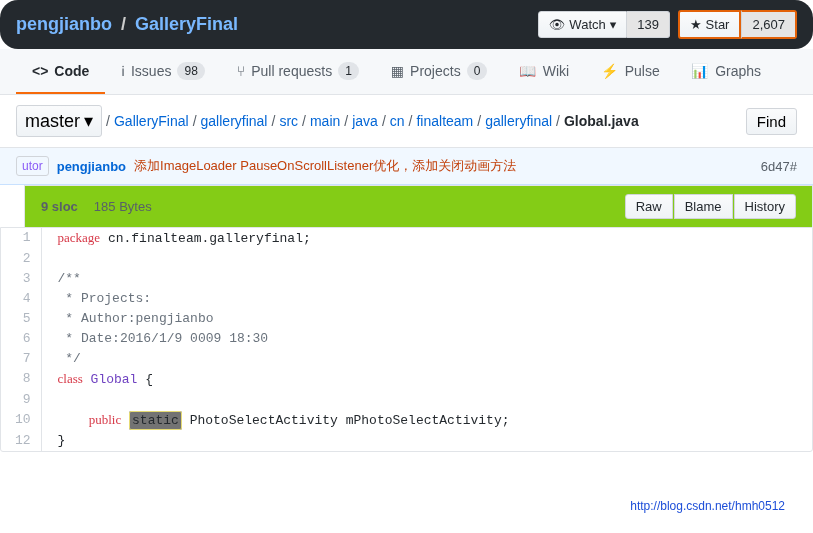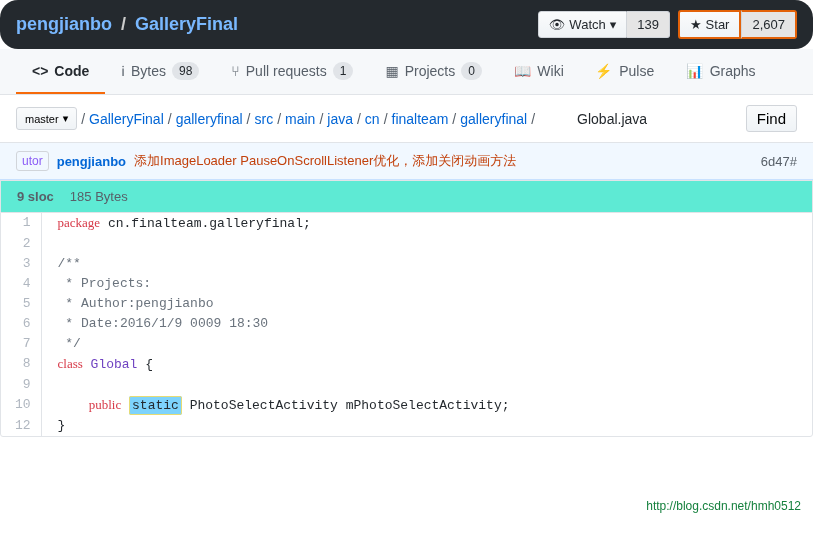--- a/index.html
+++ b/index.html
@@ -23,52 +23,52 @@
     
     .nav-tabs { border-bottom: 1px solid #e1e4e8; padding: 0 16px; display: flex; gap: 0; background: #f6f8fa; }
     .nav-tab { padding: 12px 16px; font-size: 14px; color: #586069; cursor: pointer; border-bottom: 2px solid transparent; display: flex; align-items: center; gap: 6px; white-space: nowrap; text-decoration: none; }
     .nav-tab.active { border-bottom: 2px solid #f66a0a; color: #24292e; font-weight: 600; }
     .badge { background: #e1e4e8; border-radius: 10px; padding: 2px 7px; font-size: 12px; color: #24292e; }
 
     
     .breadcrumb-bar { padding: 10px 16px; display: flex; align-items: center; gap: 4px; font-size: 14px; border-bottom: 1px solid #e1e4e8; background: #fff; }
     .breadcrumb-bar a { color: #0366d6; text-decoration: none; }
     .breadcrumb-bar .sep { color: #586069; }
-    .breadcrumb-bar .current { font-weight: 400; margin-left: 38px; }
-    .branch-btn { display: inline-flex; align-items: center; gap: 4px; padding: 4px 8px; border: 1px solid #d1d5da; border-radius: 3px; background: linear-gradient(#fafbfc, #eff3f6); font-size: 11px; cursor: pointer; }
+    .breadcrumb-bar .current { font-weight: 700; }
+    .branch-btn { display: inline-flex; align-items: center; gap: 4px; padding: 4px 8px; border: 1px solid #d1d5da; border-radius: 3px; background: linear-gradient(#fafbfc, #eff3f6); font-size: 18px; cursor: pointer; }
     .find-btn { margin-left: auto; padding: 4px 10px; border: 1px solid #d1d5da; border-radius: 3px; background: linear-gradient(#fafbfc, #eff3f6); font-size: 15px; cursor: pointer; }
 
     
     .commit-bar { padding: 8px 16px; background: #f1f8ff; border-bottom: 1px solid #c8e1ff; display: flex; align-items: center; gap: 8px; font-size: 13px; }
     .commit-author { color: #0366d6; font-weight: 600; }
     .commit-message { color: #c2410c; flex: 1; }
     .commit-hash { color: #586069; margin-left: auto; }
     .contributor-label { font-size: 12px; color: #8b5cf6; padding: 2px 5px; border: 1px solid #d1d5da; border-radius: 3px; }
 
     
-    .file-meta { display: flex; align-items: center; padding: 8px 16px; background: #5eead4; border: 1px solid #e1e4e8; border-bottom: none; font-size: 13px; color: #586069; }
+    .file-meta { display: flex; align-items: center; padding: 8px 16px; background: #84cc16; border: 1px solid #e1e4e8; border-bottom: none; font-size: 13px; color: #586069; margin-left: 24px; }
     .file-meta-info { display: flex; gap: 16px; }
     .file-actions { margin-left: auto; display: flex; gap: 1px; }
     .file-action-btn { padding: 4px 10px; border: 1px solid #d1d5da; background: linear-gradient(#fafbfc, #eff3f6); font-size: 13px; cursor: pointer; color: #24292e; }
     .file-action-btn:first-child { border-radius: 3px 0 0 3px; }
     .file-action-btn:last-child { border-radius: 0 3px 3px 0; }
 
     
     .code-container { border: 1px solid #e1e4e8; border-radius: 0 0 3px 3px; overflow: auto; font-family: "SFMono-Regular", Consolas, "Liberation Mono", Menlo, monospace; font-size: 13px; }
     .code-table { border-collapse: collapse; width: 100%; }
     .code-table tr { line-height: 20px; }
     .line-num { width: 40px; padding: 0 10px; text-align: right; color: #b0b7c0; border-right: 1px solid #e1e4e8; user-select: none; vertical-align: top; }
     .line-code { padding: 0 16px; white-space: pre; color: #24292e; }
     .keyword { color: #d73a49; font-family: Liberation Serif, serif; }
     .class-name { color: #6f42c1; }
     .comment { color: #6a737d; }
-    .highlight-box { background: #7dd3fc; padding: 1px 2px; border: 1px solid #e6db74; border-radius: 2px; }
-
-    
-    .watermark { position: fixed; bottom: 20px; right: 12px; font-size: 12px; color: #15803d; }
+    .highlight-box { background: #737373; padding: 1px 2px; border: 1px solid #e6db74; border-radius: 2px; }
+
+    
+    .watermark { position: fixed; bottom: 20px; right: 28px; font-size: 12px; color: #1d4ed8; }
   </style>
 </head>
 <body>
 
 <div class="header">
   <span class="repo-title">
     <a>pengjianbo</a>
     <span class="separator"> / </span>
     <a>GalleryFinal</a>
   </span>
@@ -91,21 +91,21 @@
   </div>
 </div>
 
 <div class="nav-tabs">
   <a class="nav-tab active">
     <span>&lt;&gt;</span>
     <span>Code</span>
   </a>
   <a class="nav-tab">
     <span>ℹ</span>
-    <span>Bytes</span>
+    <span>Issues</span>
     <span class="badge">98</span>
   </a>
   <a class="nav-tab">
     <span>⑂</span>
     <span>Pull requests</span>
     <span class="badge">1</span>
   </a>
   <a class="nav-tab">
     <span>▦</span>
     <span>Projects</span>
@@ -156,20 +156,25 @@
   <span class="commit-author">pengjianbo</span>
   <span class="commit-message">添加ImageLoader PauseOnScrollListener优化，添加关闭动画方法</span>
   <span class="commit-hash">6d47#</span>
 </div>
 
 <div class="file-meta">
   <div class="file-meta-info">
     <span><strong>9 sloc</strong></span>
     <span>185 Bytes</span>
   </div>
+  <div class="file-actions">
+    <button class="file-action-btn">Raw</button>
+    <button class="file-action-btn">Blame</button>
+    <button class="file-action-btn">History</button>
+  </div>
 </div>
 
 <div class="code-container">
   <table class="code-table">
     <tbody>
       <tr>
         <td class="line-num">1</td>
         <td class="line-code"><span class="keyword">package</span> cn.finalteam.galleryfinal;</td>
       </tr>
       <tr>

